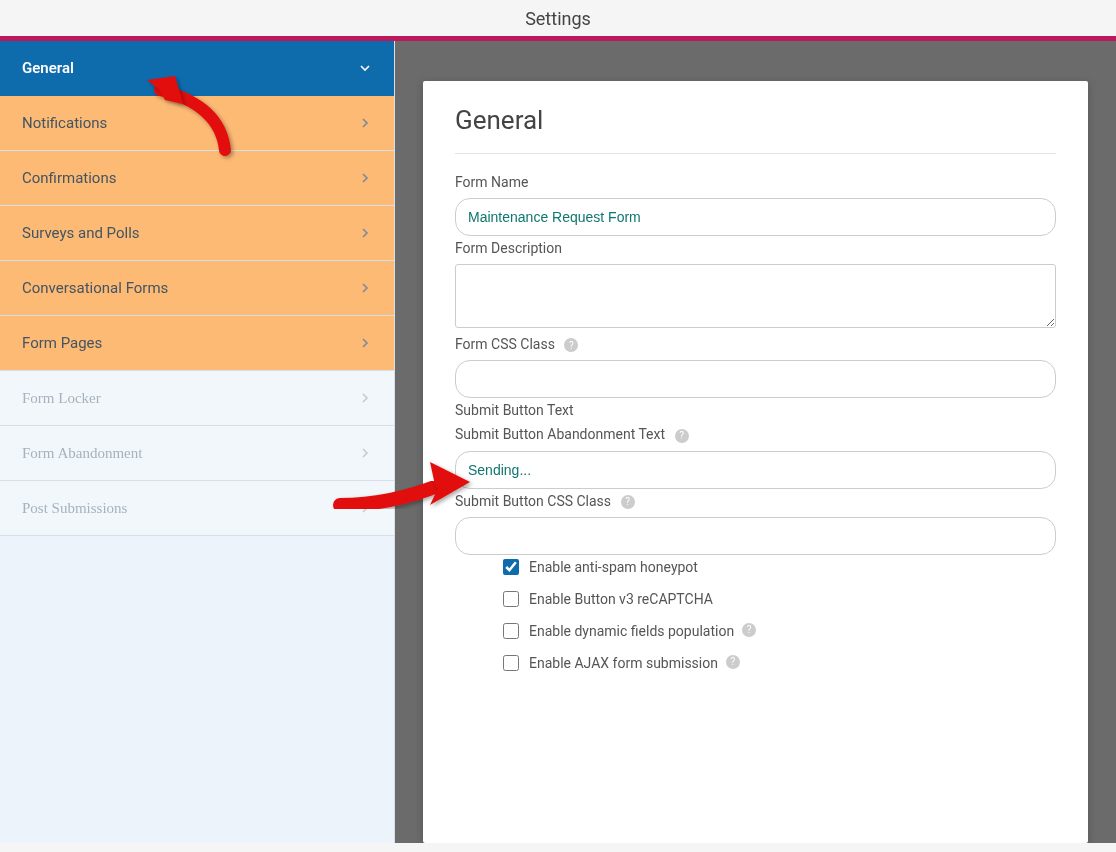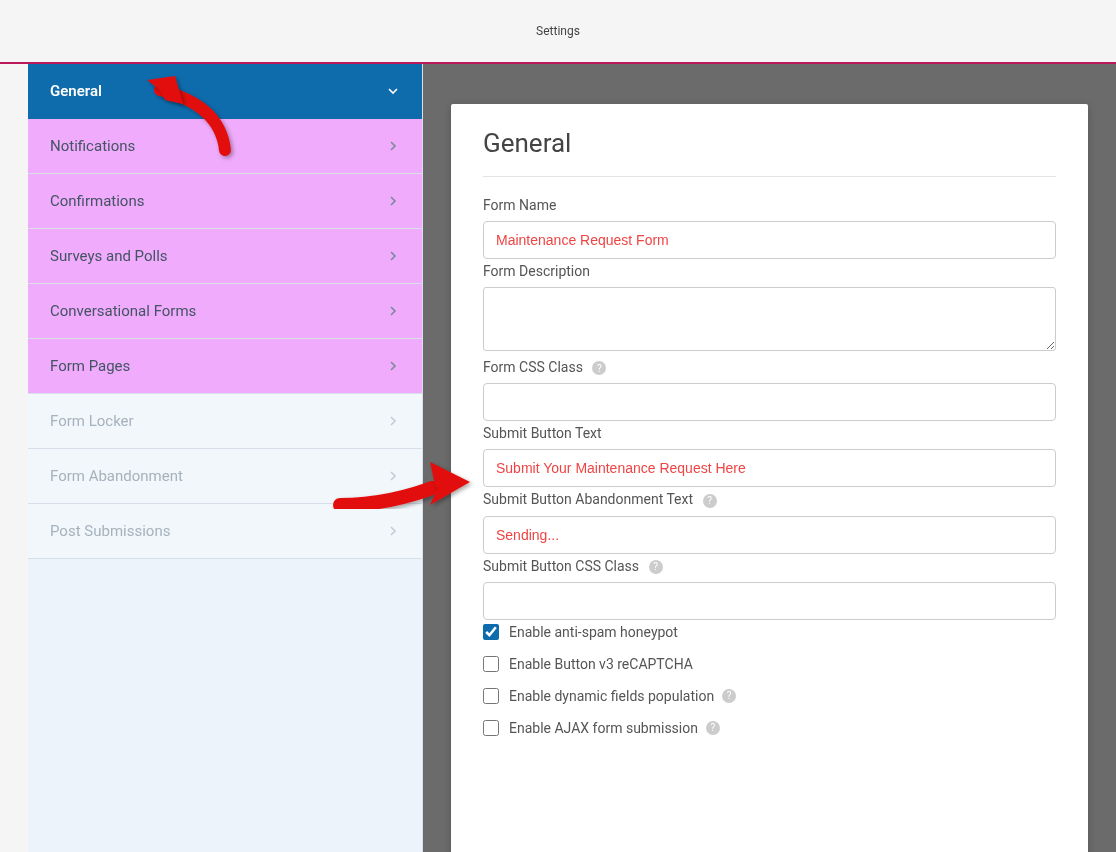--- a/index.html
+++ b/index.html
@@ -5,61 +5,61 @@
   * { box-sizing: border-box; margin: 0; padding: 0; }
   body {
     font-family: -apple-system, BlinkMacSystemFont, "Segoe UI", Roboto, Helvetica, Arial, sans-serif;
     background: #f5f5f5;
     width: 1116px;
     height: 852px;
     overflow: hidden;
     position: relative;
   }
   .topbar {
-    height: 64px;
+    height: 41px;
     background: #f5f5f5;
-    border-bottom: 2px solid #be185d;
+    border-bottom: 5px solid #be185d;
     display: flex;
     align-items: center;
     justify-content: center;
-    font-size: 12px;
+    font-size: 18px;
     color: #444;
   }
   .wrap {
     display: flex;
     height: calc(852px - 50px);
-    padding-left: 28px;
   }
   .sidebar {
     width: 395px;
     background: #ecf3fa;
     border-right: 1px solid #d7e0e8;
     flex-shrink: 0;
   }
   .sidebar-item {
     display: flex;
     align-items: center;
     justify-content: space-between;
     height: 55px;
     padding: 0 22px;
     font-size: 15px;
     color: #435463;
     border-bottom: 1px solid #d7e0e8;
     cursor: pointer;
-    background: #f0abfc;
+    background: #fdba74;
   }
   .sidebar-item.active {
     background: #0e6cad;
     color: #fff;
     border-bottom: 1px solid #0e6cad;
     font-weight: 600;
   }
   .sidebar-item.disabled {
     color: #a6b2bd;
     background: #f2f7fb;
+    font-family: Liberation Serif, serif;
   }
   .chev {
     width: 14px;
     height: 14px;
     display: inline-flex;
     align-items: center;
     justify-content: center;
   }
   .chev svg { width: 10px; height: 10px; }
   .main {
@@ -88,24 +88,24 @@
   .field label {
     display: block;
     font-size: 14px;
     color: #555;
     margin-bottom: 8px;
   }
   .field input[type=text] {
     width: 100%;
     height: 38px;
     border: 1px solid #ccc;
-    border-radius: 4px;
+    border-radius: 15px;
     padding: 0 12px;
     font-size: 14px;
-    color: #ef4444;
+    color: #0f766e;
   }
   .field textarea {
     width: 100%;
     height: 64px;
     border: 1px solid #ccc;
     border-radius: 3px;
     padding: 8px 12px;
     font-size: 14px;
     resize: both;
     font-family: inherit;
@@ -118,24 +118,24 @@
     background: #ccc;
     color: #fff;
     font-size: 10px;
     align-items: center;
     justify-content: center;
     margin-left: 6px;
     vertical-align: middle;
   }
   .check-row {
     display: flex;
-    align-items: center;
     font-size: 14px;
     color: #555;
     margin-bottom: 16px;
+    margin-left: 48px;
   }
   .check-row input[type=checkbox] {
     width: 16px;
     height: 16px;
     margin-right: 10px;
     accent-color: #0e6cad;
   }
   .arrow-svg {
     position: absolute;
     pointer-events: none;
@@ -242,21 +242,20 @@
       <div class="field">
         <label>
           <span>Form CSS Class</span>
           <span class="help-icon">?</span>
         </label>
         <input type="text" value="" style="">
       </div>
 
       <div class="field">
         <label>Submit Button Text</label>
-        <input type="text" value="Submit Your Maintenance Request Here" style="">
       </div>
 
       <div class="field">
         <label>
           <span>Submit Button Abandonment Text</span>
           <span class="help-icon">?</span>
         </label>
         <input type="text" value="Sending..." style="">
       </div>
 

